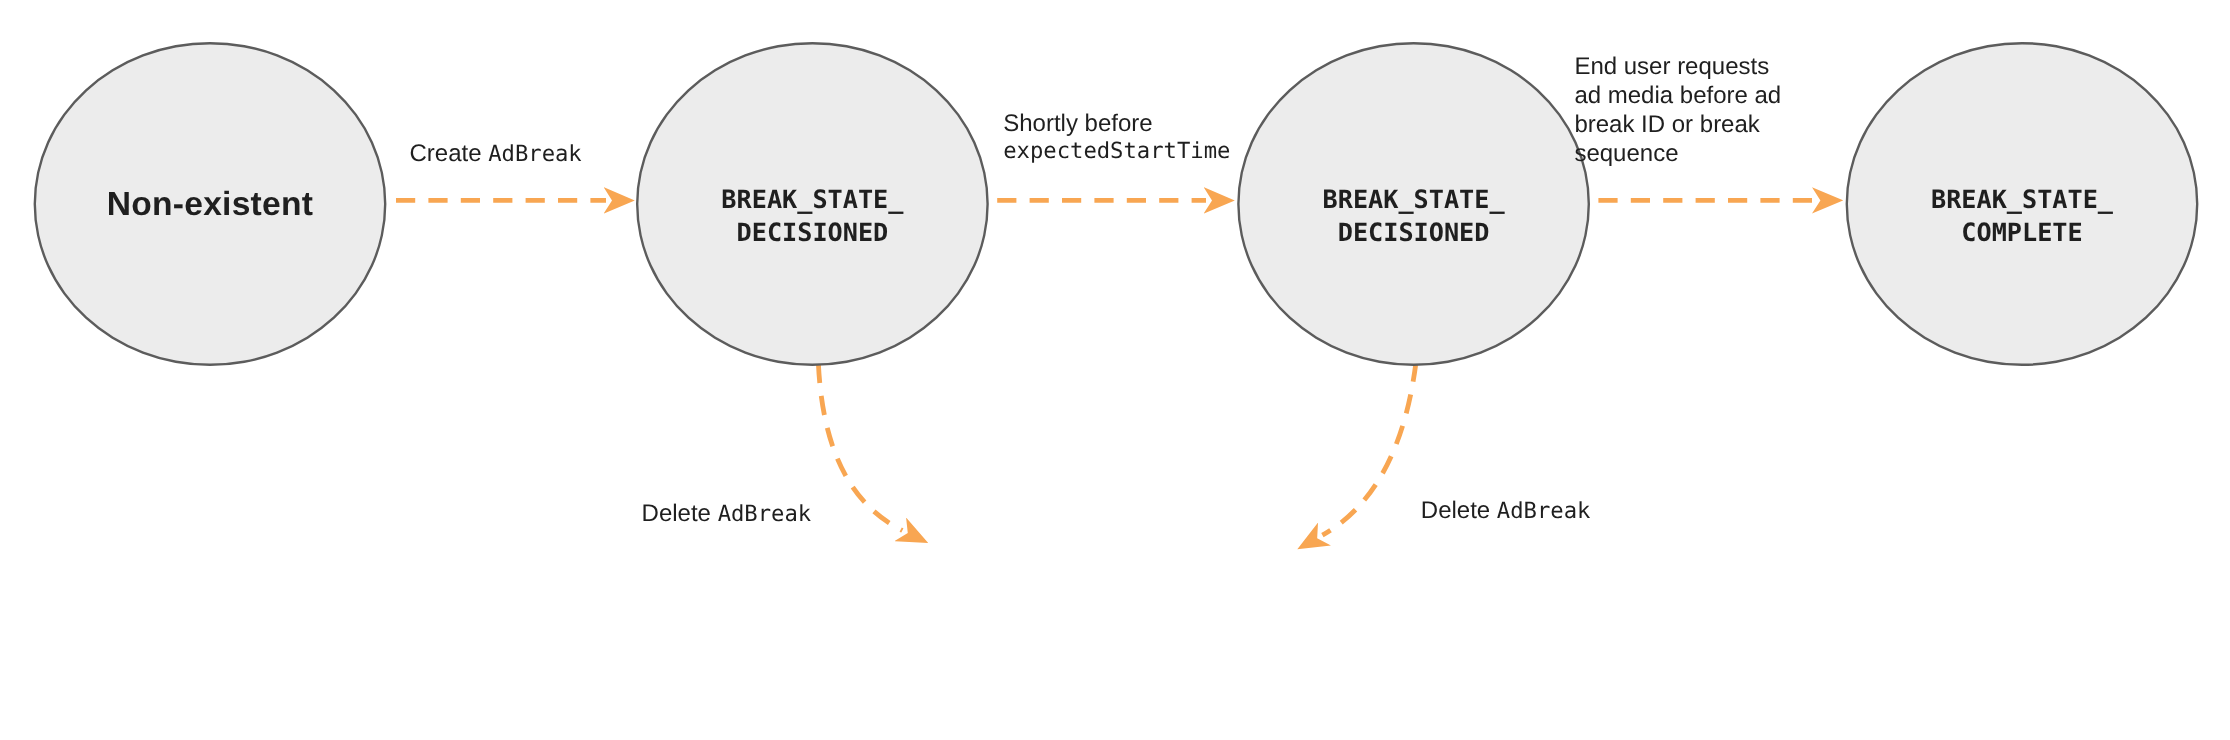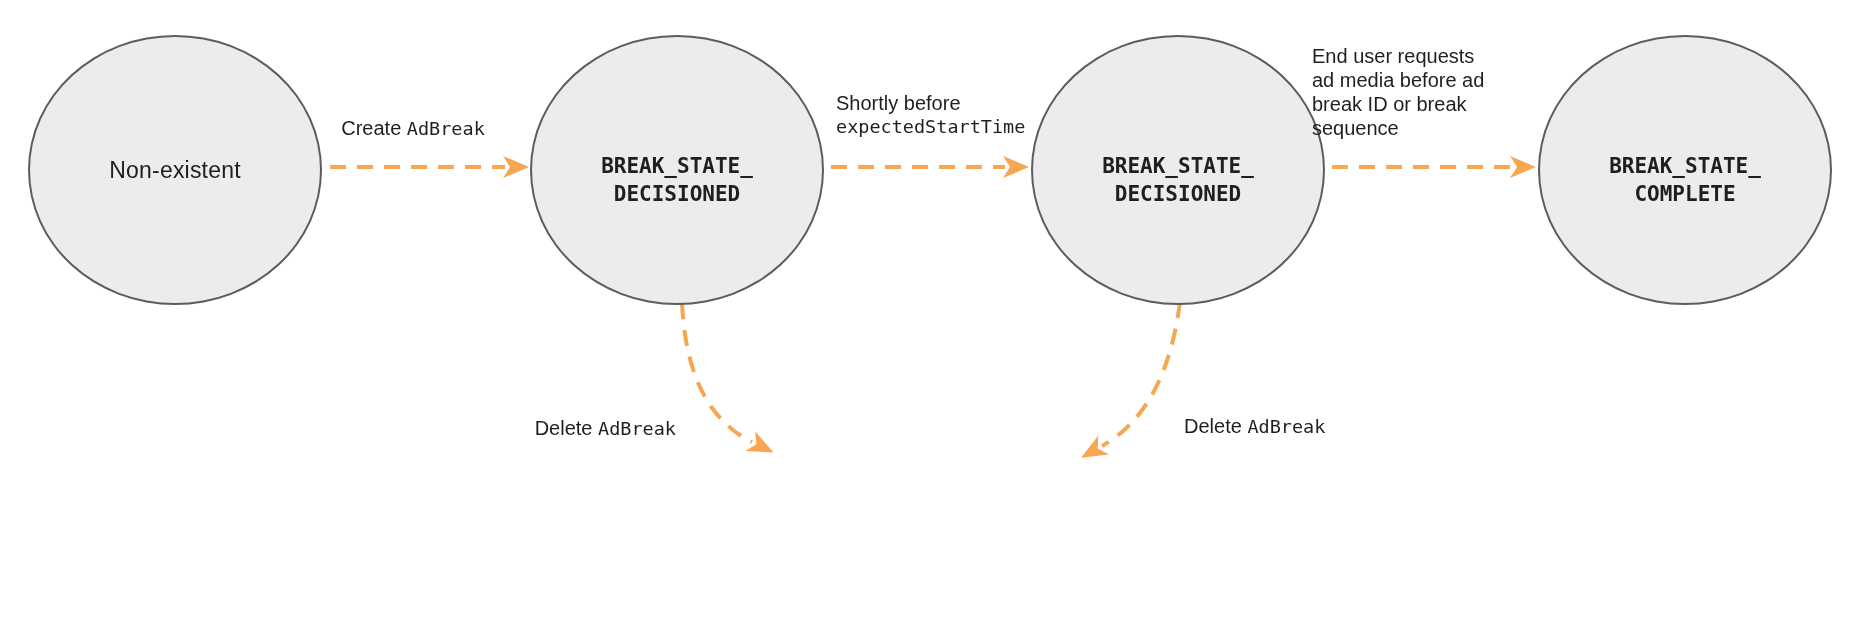--- a/index.html
+++ b/index.html
@@ -30,21 +30,21 @@
     width:294px;height:270px;
     box-sizing:border-box;
     background:var(--node-fill);
     border:2px solid var(--node-border);
     border-radius:50%;
     display:flex;align-items:center;justify-content:center;
     text-align:center;
   }
   .nl-sans{
     font-family:"Liberation Sans", sans-serif;
-    font-weight:normal;font-size:23px;letter-spacing:0.2px;text-align:right;
+    font-weight:bold;font-size:28px;letter-spacing:0.2px;text-align:right;
   }
   .nl-mono{
     font-family:"DejaVu Sans Mono", monospace;
     font-weight:bold;font-size:21px;line-height:28px;margin-top:20px;
   }
   .nl-mono span{display:block;}
   .elabel{
     position:absolute;
     font-size:20px;line-height:24px;
     white-space:nowrap;

